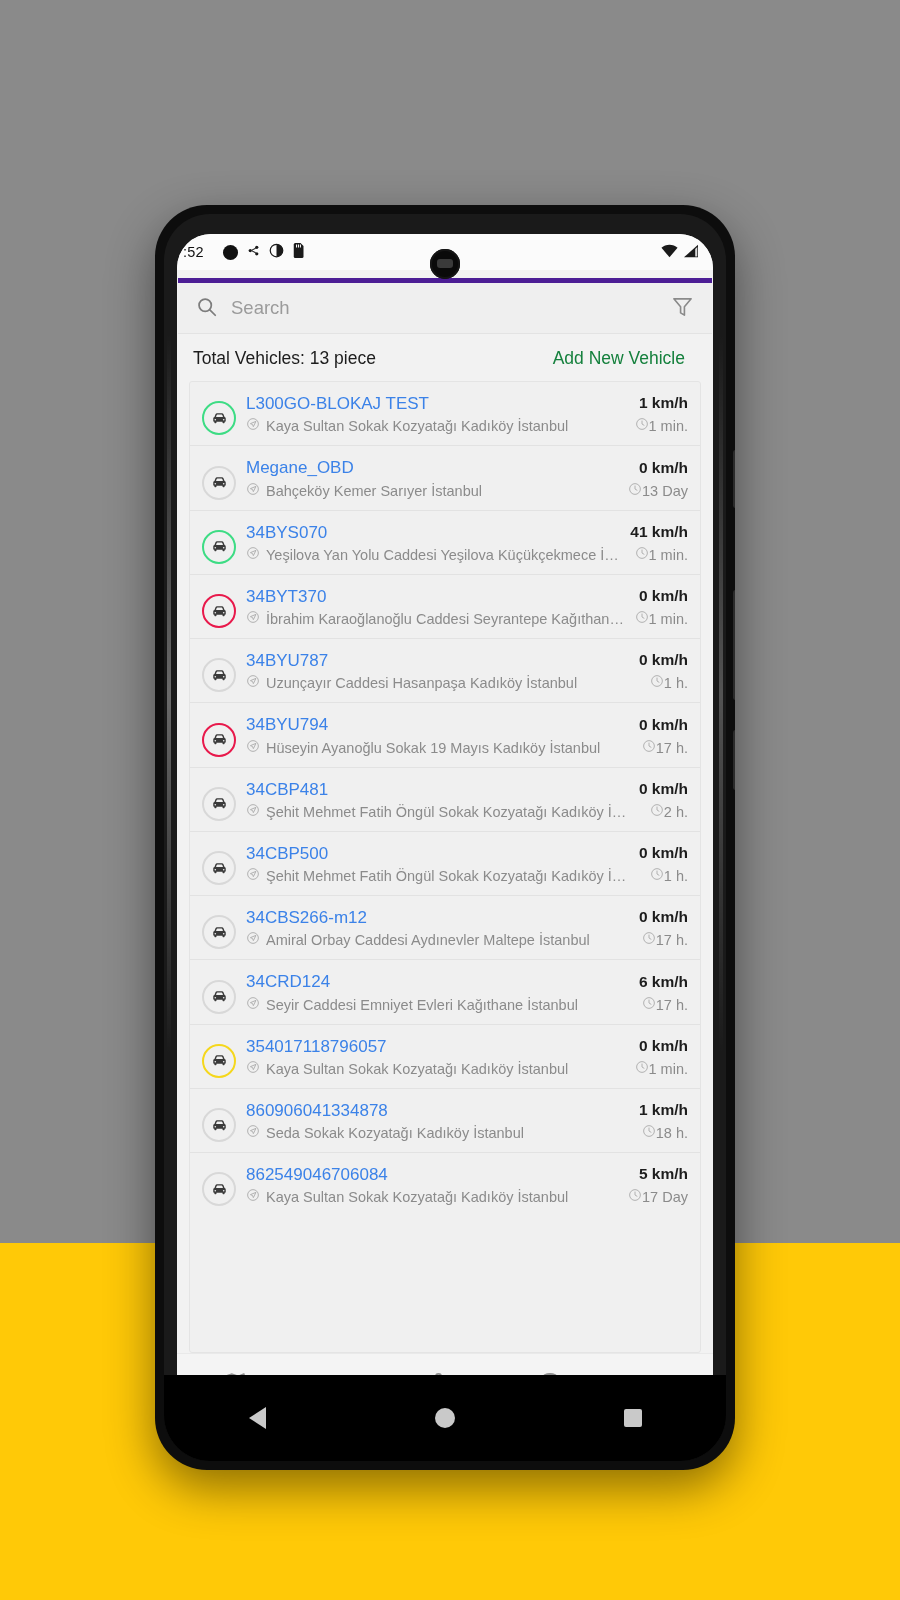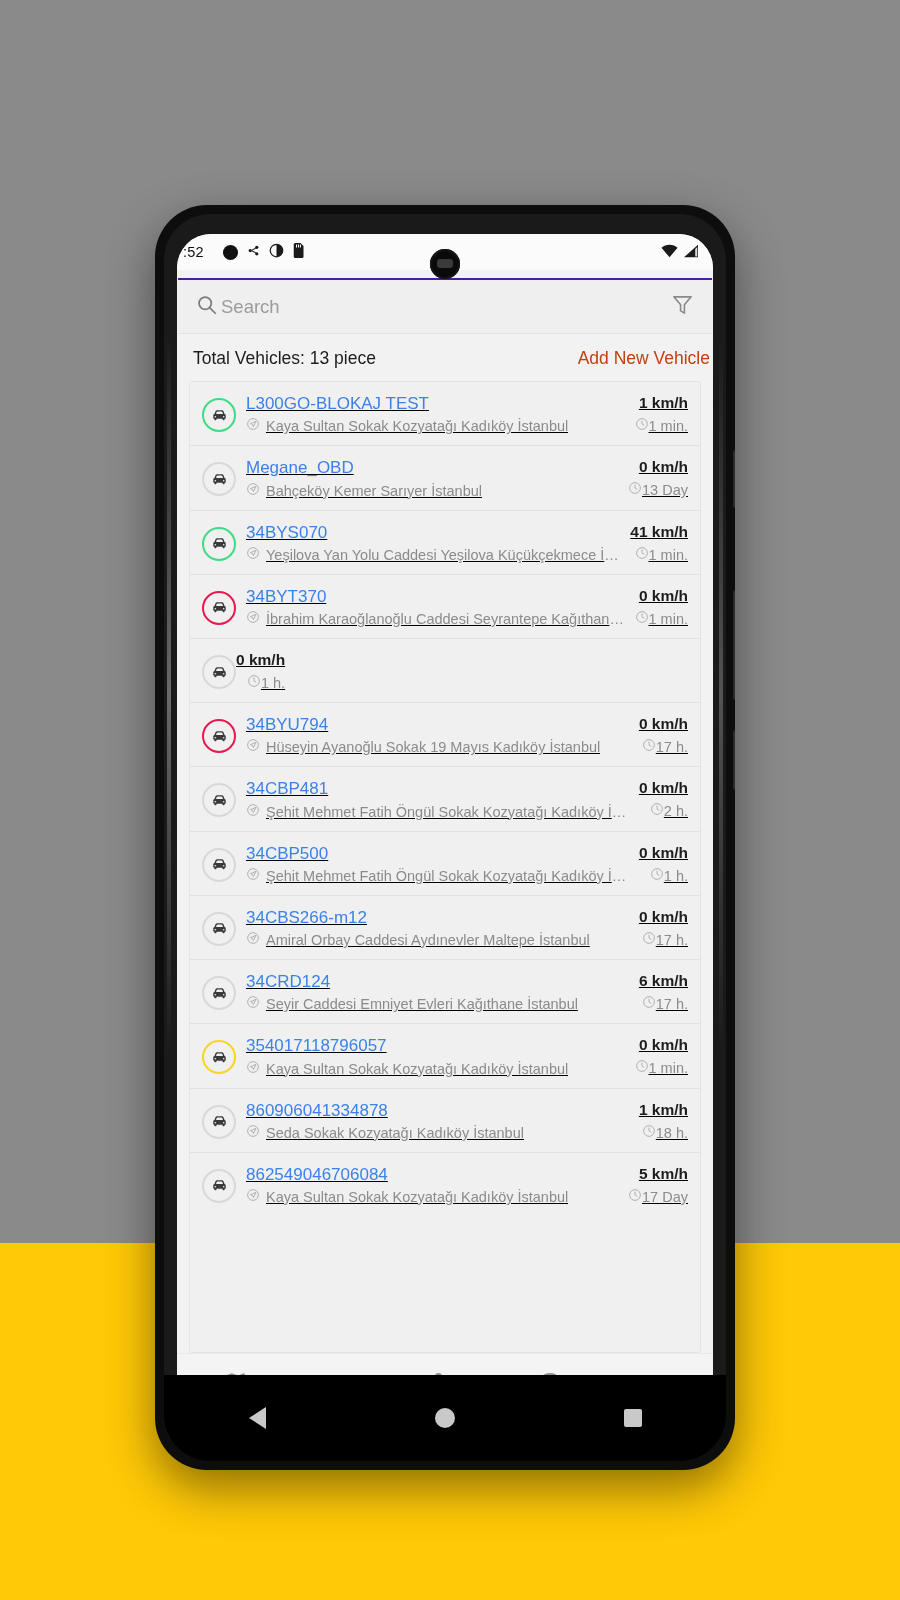--- a/index.html
+++ b/index.html
@@ -83,57 +83,56 @@
   .app {
     position:absolute; left:0; top:36px; width:536px; height:1171px;
     background:#f2f2f2; display:flex; flex-direction:column;
   }
 
   .searchbar-wrap { padding: 8px 0 0 0; }
   .searchbar {
     margin: 0 1px;
     height: 56px;
     background: #efefef;
-    border-top: 2px solid #4c1d95;
+    border-top: 5px solid #4c1d95;
     border-bottom: 1px solid #e3e3e3;
     display:flex; align-items:center;
     padding: 0 18px;
-    gap: 4px;
+    gap: 14px;
   }
   .search-input {
     flex:1; border:none; background:transparent; outline:none;
     font-family:"Liberation Sans", sans-serif;
     font-size: 18.5px; color:#3a3a3a;
   }
   .search-input::placeholder { color:#9b9b9b; }
 
   .totals {
     display:flex; align-items:center; justify-content:space-between;
-    padding: 14px 3px 12px 16px;
+    padding: 14px 28px 12px 16px;
     background:#f2f2f2;
   }
   .totals-label { font-size:17.5px; color:#1d1d1d; }
-  .add-link { font-size:17.5px; color:#c2410c; cursor:pointer; }
+  .add-link { font-size:17.5px; color:#15803d; cursor:pointer; }
 
   .list-card {
     margin: 0 12px;
     background: #f0f0f0;
     border: 1px solid #e4e4e4;
     border-radius: 3px;
     flex: 1;
     overflow: hidden;
   }
   .list-scroll { height: 100%; overflow: hidden; }
 
   .row {
-    display:flex; align-items:center;
+    display:flex; align-items:flex-end;
     padding: 11px 12px 10px 12px;
     border-bottom: 1px solid #e2e2e2;
     position: relative;
-    text-decoration: underline;
   }
   .row:last-child { border-bottom:none; }
 
   .status-ring {
     width: 34px; height: 34px; border-radius:50%;
     border: 2.5px solid #d8d8d8;
     display:flex; align-items:center; justify-content:center;
     flex: 0 0 34px;
     margin-top: 2px;
     background: #f0f0f0;
@@ -345,20 +344,27 @@
                       </svg></span>
                     <span class="time-txt">1 min.</span>
                   </span></span>
               </div>
               <div class="row">
                 <span class="status-ring gray">
                   <svg width="19" height="19" viewBox="0 0 24 24" fill="#3a3a3a">
                     <path d="M5.6 10.2l1.2-3.3A2.4 2.4 0 0 1 9.1 5.3h5.8a2.4 2.4 0 0 1 2.3 1.6l1.2 3.3c.9.25 1.5 1.05 1.5 2v3.1c0 .5-.4.9-.9.9h-.5v.9c0 .5-.4.9-.9.9h-.9c-.5 0-.9-.4-.9-.9v-.9H8.2v.9c0 .5-.4.9-.9.9h-.9c-.5 0-.9-.4-.9-.9v-.9h-.5c-.5 0-.9-.4-.9-.9v-3.1c0-.95.6-1.75 1.5-2zM7.6 10h8.8l-.85-2.4a.85.85 0 0 0-.8-.55H9.25a.85.85 0 0 0-.8.55L7.6 10zm-.9 2.5a1.05 1.05 0 1 0 0 2.1 1.05 1.05 0 0 0 0-2.1zm10.6 0a1.05 1.05 0 1 0 0 2.1 1.05 1.05 0 0 0 0-2.1z"></path>
                   </svg>
                 </span>
+                <span class="row-main"><span class="plate">34BYU787</span><span class="addr-line">
+                    <span><svg width="14" height="14" viewBox="0 0 24 24" fill="none" stroke="#acacac" stroke-width="1.6">
+                        <circle cx="12" cy="12" r="9.2"></circle>
+                        <path d="M17 7.5L7.6 11.4l3.6 1.5 1.4 3.6L17 7.5z" stroke-linejoin="round"></path>
+                      </svg></span>
+                    <span class="addr">Uzunçayır Caddesi Hasanpaşa Kadıköy İstanbul</span>
+                  </span></span>
                 <span class="row-right"><span class="speed">0 km/h</span><span class="time-line">
                     <span><svg width="14" height="14" viewBox="0 0 24 24" fill="none" stroke="#acacac" stroke-width="1.6">
                         <circle cx="12" cy="12" r="9.2"></circle>
                         <path d="M12 6.8V12l3.4 2.1" stroke-linecap="round"></path>
                       </svg></span>
                     <span class="time-txt">1 h.</span>
                   </span></span>
               </div>
               <div class="row">
                 <span class="status-ring red">

